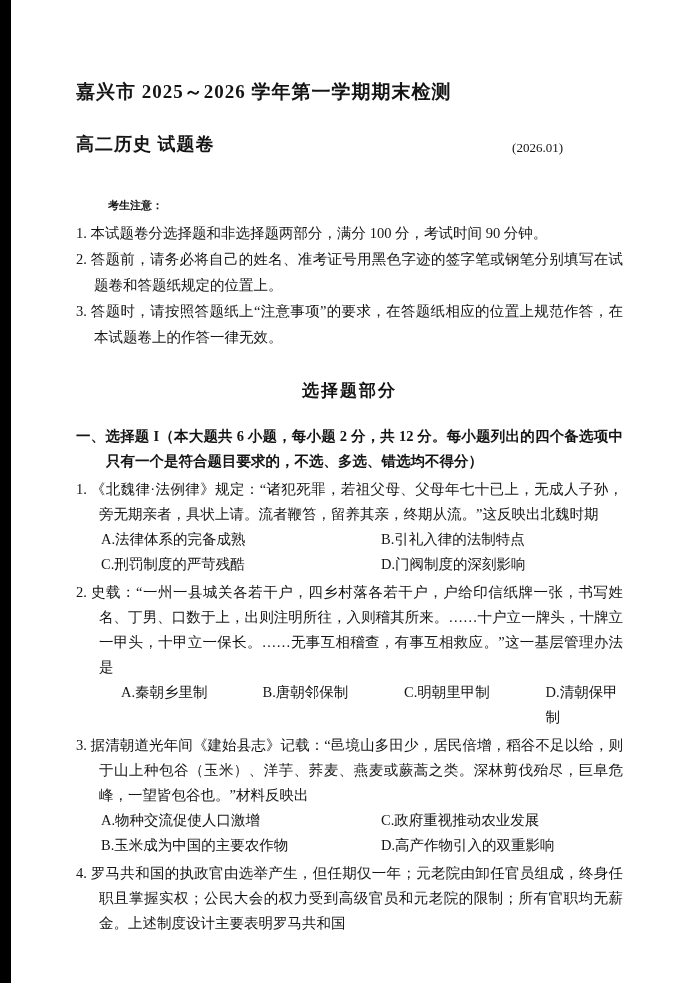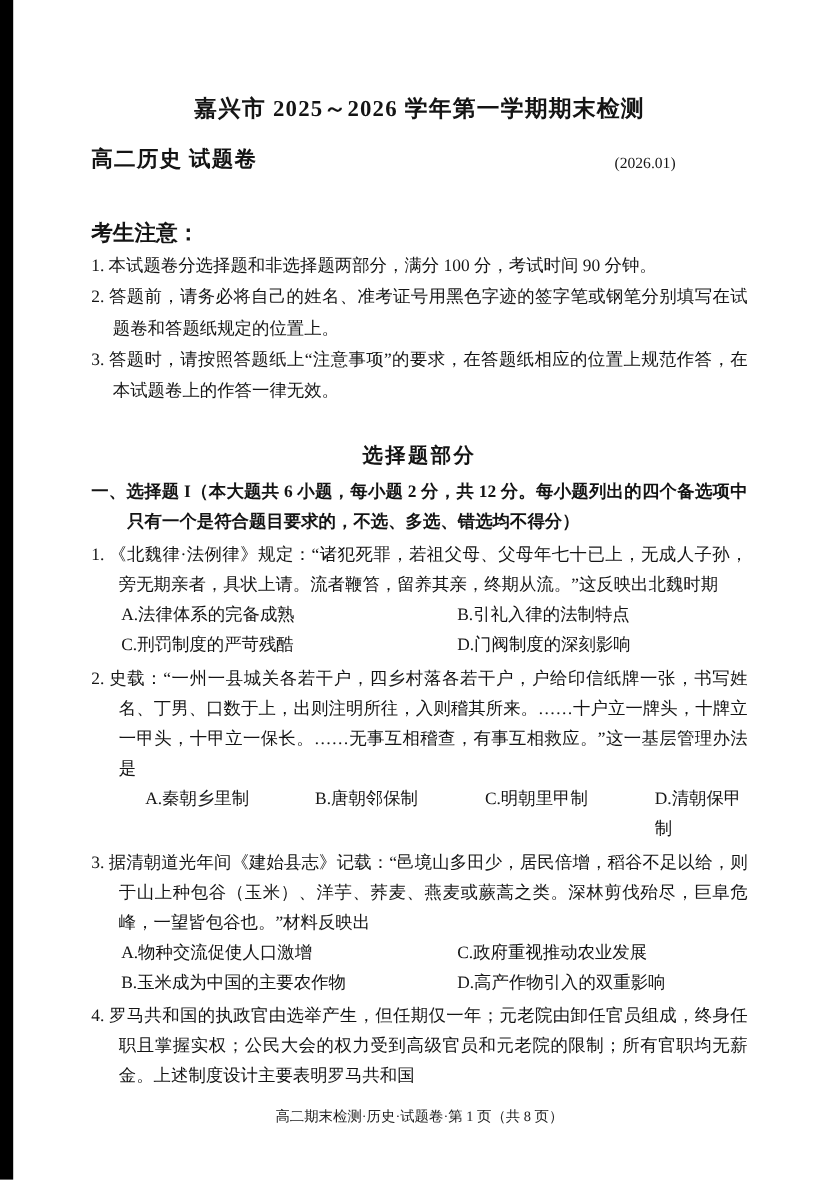--- a/index.html
+++ b/index.html
@@ -17,25 +17,24 @@
     background: #000000;
   }
   .content {
     position: absolute;
     left: 76px; top: 80px;
     width: 547px;
     font-size: 14.5px;
     line-height: 25px;
   }
   .title1 {
-    text-align: center;
     font-weight: bold;
     font-size: 19px;
     line-height: 24px;
-    margin-bottom: 16px;
+    margin-bottom: 28px;
     letter-spacing: 1px;
   }
   .title2-row {
     position: relative;
     text-align: left;
     margin-bottom: 36px;
     line-height: 24px;
   }
   .title2 {
     font-weight: bold;
@@ -43,36 +42,37 @@
     letter-spacing: 1px;
   }
   .title-date {
     position: absolute;
     right: 60px; top: 4px;
     font-size: 13px;
     font-weight: normal;
   }
   .notice-header {
     font-weight: bold;
-    font-size: 18px;
+    font-size: 11px;
     margin-bottom: 2px;
+    margin-left: 32px;
   }
   .notice-item {
     padding-left: 18px;
     text-indent: -18px;
     line-height: 26px;
     text-align: justify;
   }
   .section-title {
     text-align: center;
     font-weight: bold;
     font-size: 17px;
     letter-spacing: 2px;
     margin-top: 28px;
-    margin-bottom: 6px;
+    margin-bottom: 21px;
   }
   .section-intro {
     font-weight: bold;
     padding-left: 30px;
     text-indent: -30px;
     text-align: justify;
     margin-bottom: 3px;
   }
   .question { margin-bottom: 3px; }
   .stem {
@@ -149,15 +149,14 @@
       <span class="opt">C.政府重视推动农业发展</span>
       <span class="opt">B.玉米成为中国的主要农作物</span>
       <span class="opt">D.高产作物引入的双重影响</span>
     </div>
   </div>
 
   <div class="question">
     <p class="stem">4. 罗马共和国的执政官由选举产生，但任期仅一年；元老院由卸任官员组成，终身任职且掌握实权；公民大会的权力受到高级官员和元老院的限制；所有官职均无薪金。上述制度设计主要表明罗马共和国</p>
   </div>
 
-  <div class="footer">高二期末检测·历史·试题卷·第 1 页（共 8 页）</div>
 
 </div>
 
 </body></html>

